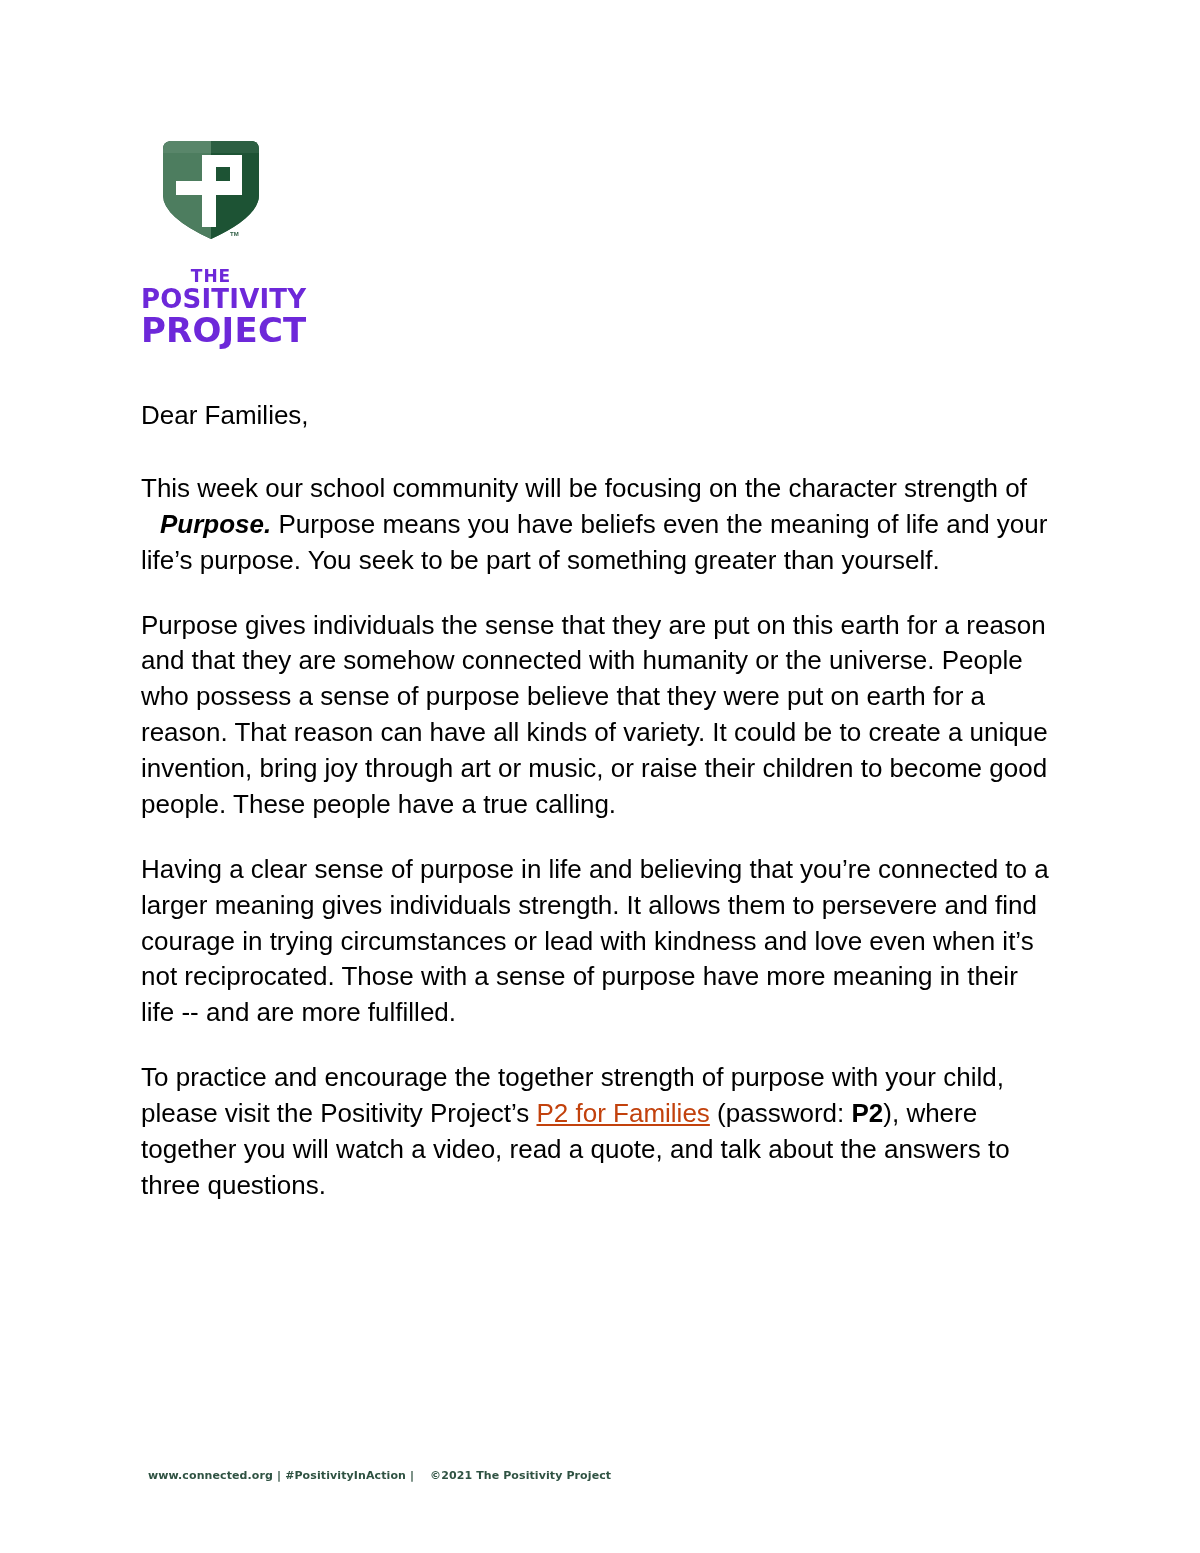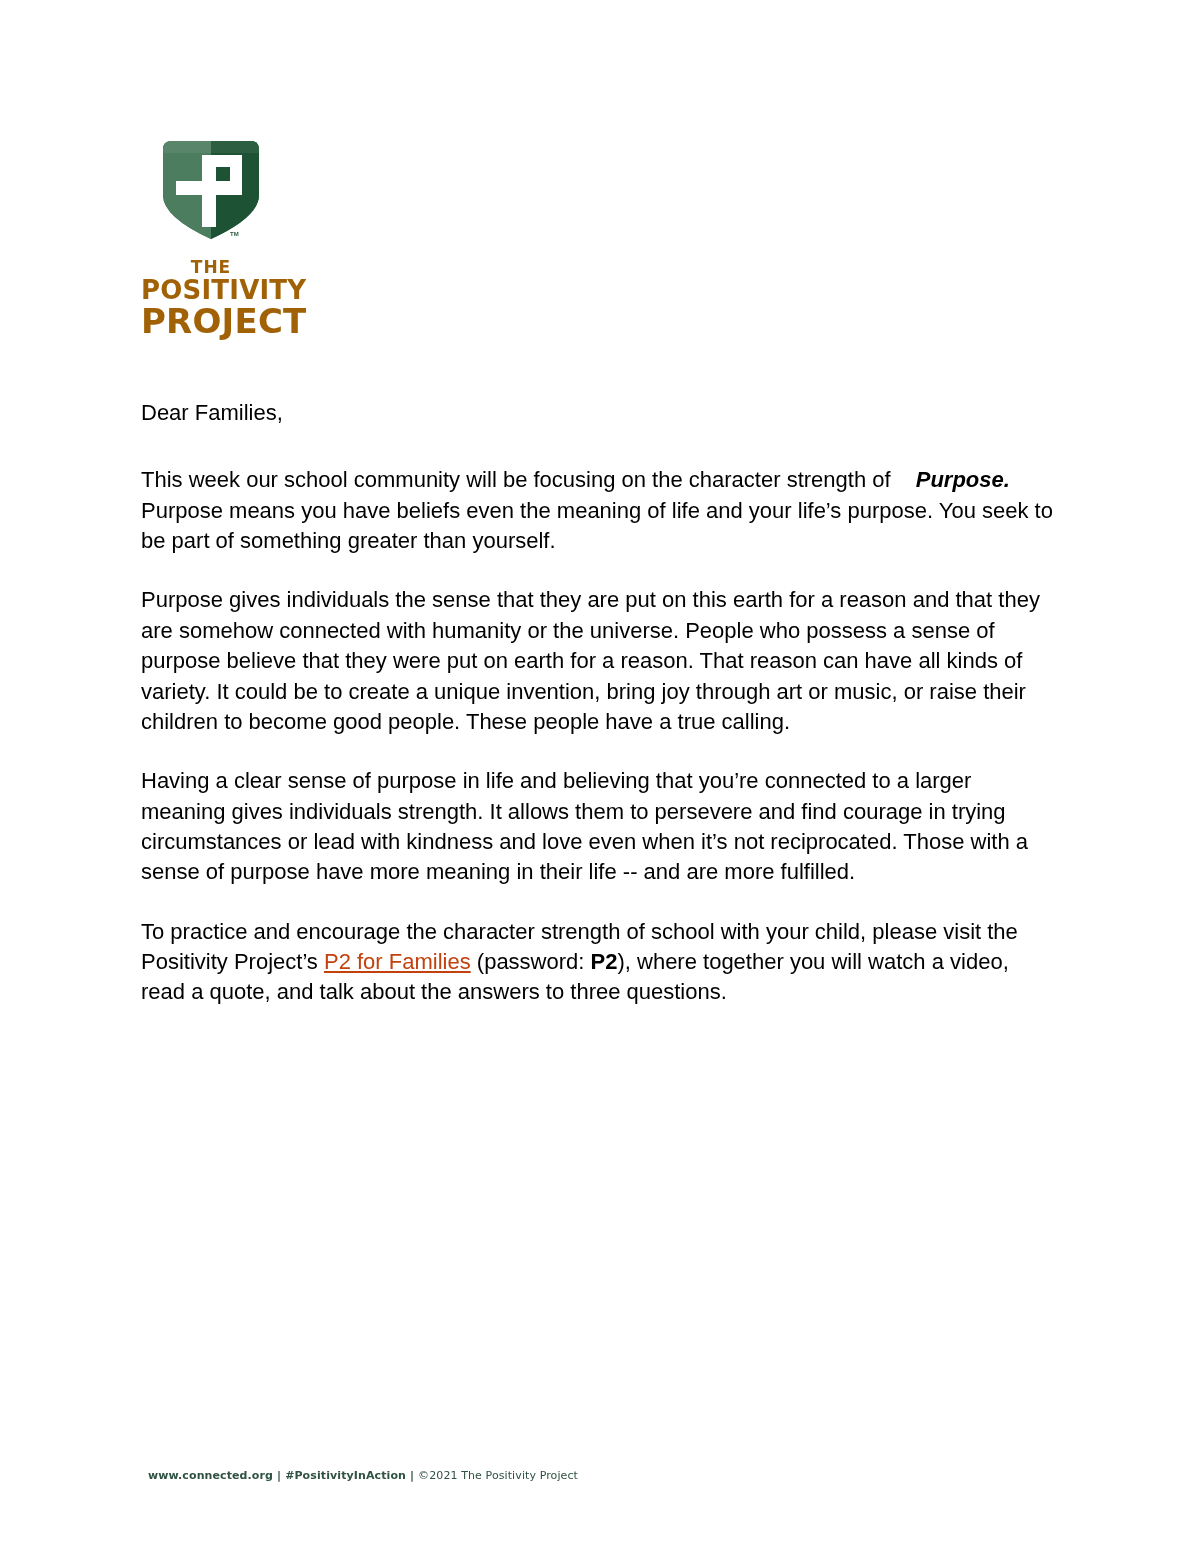--- a/index.html
+++ b/index.html
@@ -44,24 +44,24 @@
     left: 75px;
     top: 98px;
     font-size: 6px;
     font-weight: bold;
     color: #2f5d44;
     letter-spacing: 0.2px;
     line-height: 1;
   }
 
   .wordmark {
-    margin-top: 14px;
+    margin-top: 23px;
     text-align: center;
     width: 140px;
-    color: #a16207;
+    color: #6d28d9;
     font-family: "DejaVu Sans", sans-serif;
     font-weight: bold;
     line-height: 1.04;
   }
   .wordmark .wm-the {
     font-size: 17px;
     letter-spacing: 1.0px;
     display: block;
   }
   .wordmark .wm-positivity {
@@ -78,21 +78,21 @@
   
   .letter {
     position: absolute;
     left: 141px;
     top: 398px;
     width: 912px;
   }
 
   .letter p {
     margin: 0 0 29px 0;
-    font-size: 22px;
+    font-size: 26px;
     line-height: 1.38;
     color: #000000;
     font-family: "Liberation Sans", sans-serif;
   }
 
   .letter p:last-child { margin-bottom: 0; }
 
   .salutation { margin-bottom: 37px !important; }
 
   .strength-name {
@@ -117,21 +117,21 @@
     left: 148px;
     top: 1469px;
     font-family: "DejaVu Sans", sans-serif;
     font-size: 11px;
     color: #2f5242;
     white-space: nowrap;
     letter-spacing: 0.1px;
   }
   .footer .f-bold { font-weight: bold; }
   .footer .f-sep { font-weight: bold; padding: 0 4px; }
-  .footer .f-reg { font-weight: normal; }
+  .footer .f-reg { font-weight: bold; margin-left: 12px; }
 </style>
 </head>
 <body>
 
 <div class="page">
 
   <div class="logo-block">
 
     <div class="shield-wrap">
       <svg class="shield-svg" width="112" height="112" viewBox="0 0 112 112">
@@ -175,19 +175,19 @@
   <div class="letter">
 
     <p class="salutation">Dear Families,</p>
 
     <p><span>This week our school community will be focusing on the character strength of </span><span class="strength-name">Purpose.</span><span> Purpose means you have beliefs even the meaning of life and your life’s purpose. You seek to be part of something greater than yourself.</span></p>
 
     <p>Purpose gives individuals the sense that they are put on this earth for a reason and that they are somehow connected with humanity or the universe. People who possess a sense of purpose believe that they were put on earth for a reason. That reason can have all kinds of variety. It could be to create a unique invention, bring joy through art or music, or raise their children to become good people. These people have a true calling.</p>
 
     <p>Having a clear sense of purpose in life and believing that you’re connected to a larger meaning gives individuals strength. It allows them to persevere and find courage in trying circumstances or lead with kindness and love even when it’s not reciprocated. Those with a sense of purpose have more meaning in their life -- and are more fulfilled.</p>
 
-    <p><span>To practice and encourage the character strength of school with your child, please visit the Positivity Project’s </span><a class="p2-link" href="#">P2 for Families</a><span> (password: </span><span class="pw">P2</span><span>), where together you will watch a video, read a quote, and talk about the answers to three questions.</span></p>
+    <p><span>To practice and encourage the together strength of purpose with your child, please visit the Positivity Project’s </span><a class="p2-link" href="#">P2 for Families</a><span> (password: </span><span class="pw">P2</span><span>), where together you will watch a video, read a quote, and talk about the answers to three questions.</span></p>
 
   </div>
 
   <div class="footer"><span class="f-bold">www.connected.org</span><span class="f-sep">|</span><span class="f-bold">#PositivityInAction</span><span class="f-sep">|</span><span class="f-reg">©2021 The Positivity Project</span></div>
 
 </div>
 
 </body></html>

